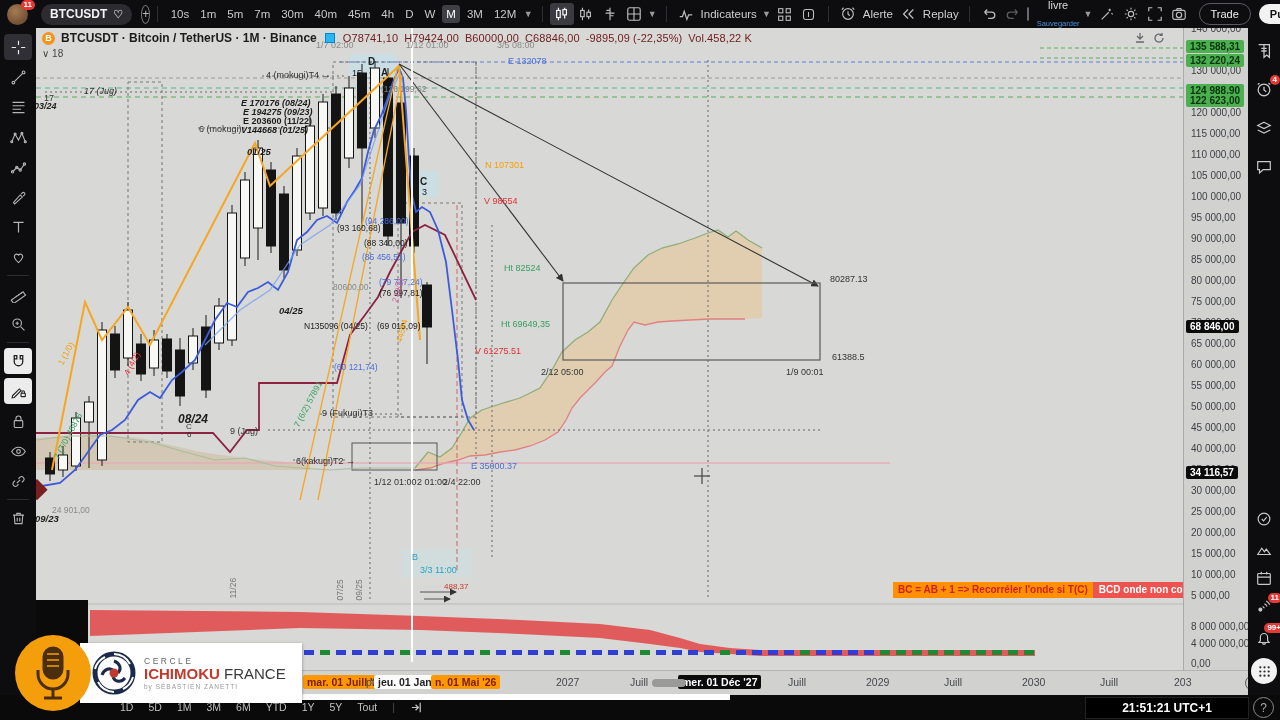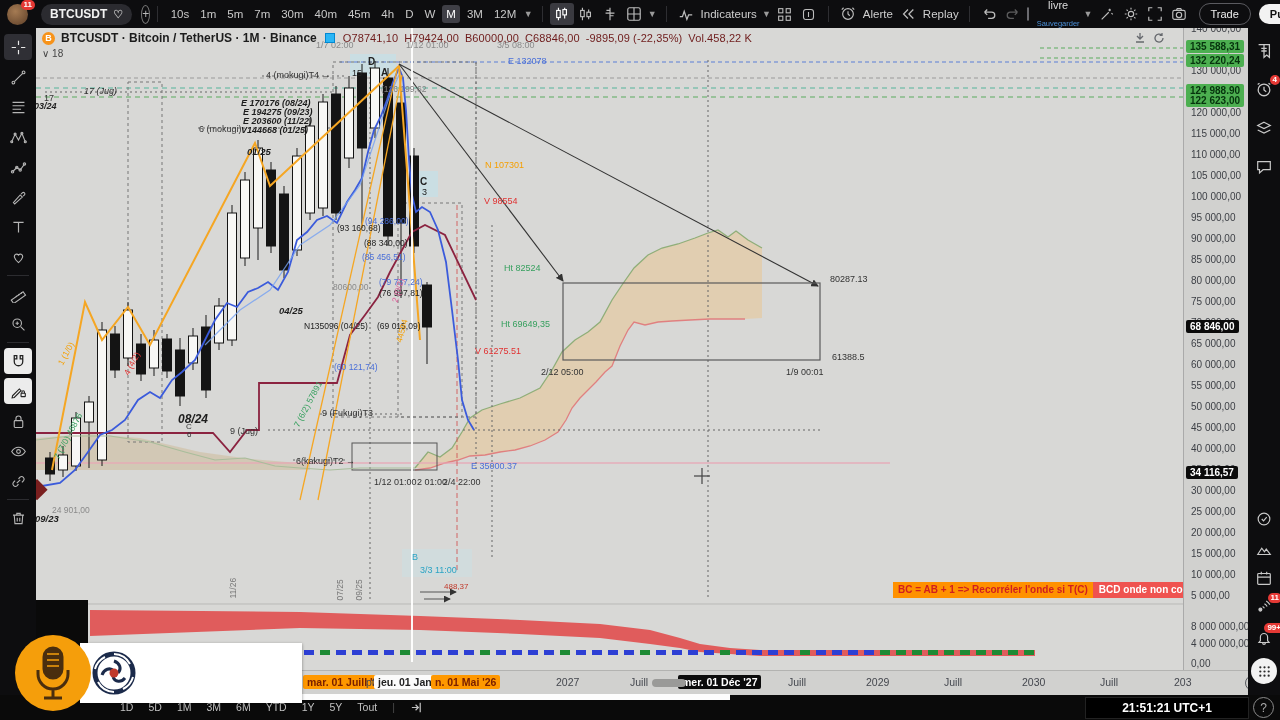--- a/index.html
+++ b/index.html
@@ -300,21 +300,21 @@
       <span class="ann" style="left: 84px; color: rgb(51, 51, 51); font-size: 9px; font-style: italic; top: 87px;">17 (Jug)</span>
       <span class="ann" style="left: 44px; color: rgb(51, 51, 51); font-size: 9px; top: 94px;">17</span>
       <span class="ann" style="left: 34px; color: rgb(34, 34, 34); font-size: 9px; font-weight: 700; font-style: italic; top: 102px;">03/24</span>
       <span class="ann" style="left: 266px; color: rgb(51, 51, 51); font-size: 9px; top: 71px;">4 (mokugi)T4 →</span>
       <span class="ann" style="left: 368px; color: rgb(34, 34, 34); font-size: 10px; font-weight: 700; top: 57px;">D</span>
       <span class="ann" style="left: 352px; color: rgb(34, 34, 34); font-size: 9px; top: 69px;">15</span>
       <span class="ann" style="left: 381px; color: rgb(34, 34, 34); font-size: 10px; font-weight: 700; top: 68px;">A</span>
       <span class="ann" style="left: 381px; color: rgb(128, 128, 128); font-size: 8.5px; top: 85px;">(126 199,62</span>
       <span class="ann" style="left: 241px; color: rgb(29, 29, 29); font-size: 9px; font-weight: 700; font-style: italic; top: 99px;">E 170176 (08/24)</span>
       <span class="ann" style="left: 243px; color: rgb(29, 29, 29); font-size: 9px; font-weight: 700; font-style: italic; top: 108px;">E 194275 (09/23)</span>
-      <span class="ann" style="left: 243px; color: rgb(29, 29, 29); font-size: 9px; font-weight: 700; font-style: italic; top: 117px;">E 203600 (11/22)</span>
+      <span class="ann" style="left: 243px; color: rgb(29, 29, 29); font-size: 9px; font-weight: 700; top: 117px;">E 203600 (11/22)</span>
       <span class="ann" style="left: 241px; color: rgb(29, 29, 29); font-size: 9px; font-weight: 700; font-style: italic; top: 126px;">V144668 (01/25)</span>
       <span class="ann" style="left: 199px; color: rgb(51, 51, 51); font-size: 9px; top: 125px;">6 (mokugi)</span>
       <span class="ann" style="left: 247px; color: rgb(29, 29, 29); font-size: 9.5px; font-weight: 700; font-style: italic; top: 147px;">01/25</span>
       <span class="ann" style="left: 508px; color: rgb(74, 111, 216); font-size: 9px; top: 57px;">E 132078</span>
       <span class="ann" style="left: 485px; color: rgb(245, 159, 0); font-size: 9px; top: 161px;">N 107301</span>
       <span class="ann" style="left: 484px; color: rgb(224, 49, 49); font-size: 9px; top: 197px;">V 98554</span>
       <span class="ann" style="left: 420px; color: rgb(34, 34, 34); font-size: 10px; font-weight: 700; top: 177px;">C</span>
       <span class="ann" style="left: 422px; color: rgb(34, 34, 34); font-size: 9px; top: 188px;">3</span>
       <span class="ann" style="left: 365px; color: rgb(74, 111, 216); font-size: 8.5px; top: 217px;">(94 286,00)</span>
       <span class="ann" style="left: 337px; color: rgb(34, 34, 34); font-size: 8.5px; top: 224px;">(93 160,68)</span>
@@ -791,15 +791,20 @@
       </g>
     </svg>
   </div>
   <div class="logocard">
     <svg width="44" height="44" viewBox="0 0 44 44">
       <circle cx="22" cy="22" r="19" fill="none" stroke="#1b2a4a" stroke-width="5"></circle>
       <path d="M22 3a19 19 0 0 1 16 10M22 41A19 19 0 0 1 6 31M41 26a19 19 0 0 1-10 12M3 18A19 19 0 0 1 13 6" fill="none" stroke="#fff" stroke-width="2"></path>
       <path d="M22 10c6 2 8 8 4 12M10 24c2-6 8-8 12-4M33 27c-4 5-10 4-12-1" fill="none" stroke="#1b2a4a" stroke-width="3"></path>
       <circle cx="22" cy="22" r="4.5" fill="#c0392b"></circle>
     </svg>
+    <div>
+      <div class="lg-kicker">CERCLE</div>
+      <div class="lg-brand"><span class="red">ICHIMOKU</span><span class="dark"> FRANCE</span></div>
+      <div class="lg-by">by SÉBASTIEN ZANETTI</div>
+    </div>
   </div>
 
 </div>
 
 </body></html>

